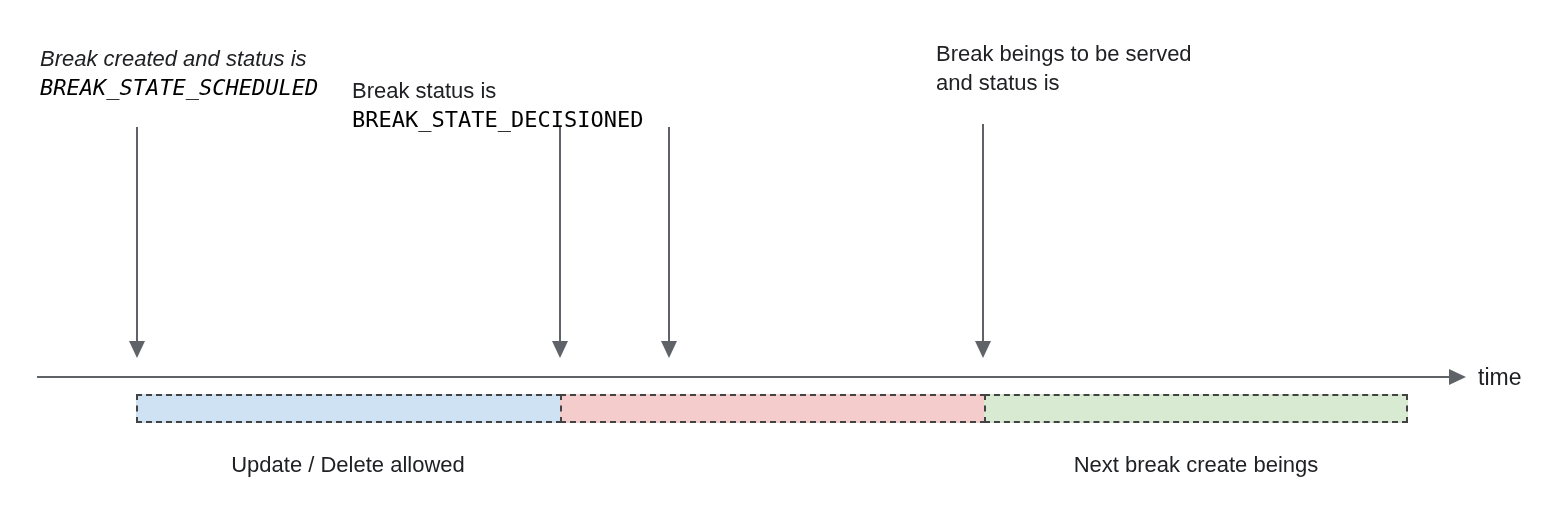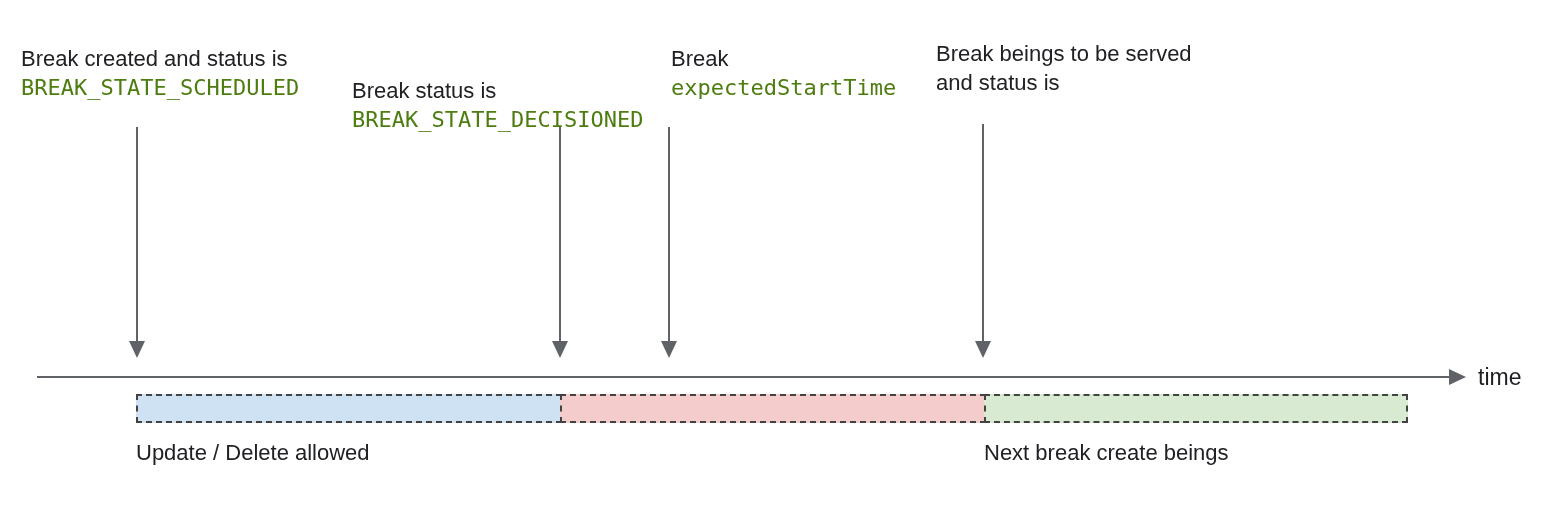--- a/index.html
+++ b/index.html
@@ -20,24 +20,24 @@
     font-family: "Liberation Sans", sans-serif;
     font-size: 22px;
     line-height: 29px;
     color: #202124;
     white-space: pre-line;
   }
   .ann-code {
     font-family: "DejaVu Sans Mono", monospace;
     font-size: 22px;
     line-height: 29px;
-    color: #4d7c0f;
+    color: #000000;
     white-space: nowrap;
   }
-  .ann-1 { left: 21px;  top: 44px; }
+  .ann-1 { left: 40px;  top: 44px; font-style: italic; }
   .ann-2 { left: 352px; top: 56px; margin-top: 20px; }
   .ann-3 { left: 671px; top: 44px; }
   .ann-4 { left: 930px; top: 39px; margin-left: 6px; }
 
   
   .varrow {
     position: absolute;
     width: 2px;
     background: #5f6368;
   }
@@ -86,45 +86,41 @@
     height: 29px;
     border: 2px dashed #434343;
   }
   .seg-1 { left: 136px; width: 426px; }
   .seg-2 { left: 560px; width: 426px; }
   .seg-3 { left: 984px; width: 424px; }
 
   
   .seg-label {
     position: absolute;
-    top: 440px;
+    top: 452px;
     font-size: 22px;
     color: #202124;
-    text-align: left;
+    text-align: center;
   }
   .seg-label-1 { left: 136px; width: 424px; }
   .seg-label-2 { left: 560px; width: 424px; }
   .seg-label-3 { left: 984px; width: 424px; }
 </style>
 </head>
 <body>
 
 <div class="canvas">
 
   <div class="annotation ann-1">
     <div class="ann-text">Break created and status is</div>
     <div class="ann-code">BREAK_STATE_SCHEDULED</div>
   </div>
   <div class="annotation ann-2">
     <div class="ann-text">Break status is</div>
     <div class="ann-code">BREAK_STATE_DECISIONED</div>
-  </div>
-  <div class="annotation ann-3">
-    <div class="ann-text">Break</div>
-    <div class="ann-code">expectedStartTime</div>
   </div>
   <div class="annotation ann-4">
     <div class="ann-text">Break beings to be served
 and status is</div>
   </div>
 
   <div class="varrow varrow-1"></div>
   <div class="varrow varrow-2"></div>
   <div class="varrow varrow-3"></div>
   <div class="varrow varrow-4"></div>

